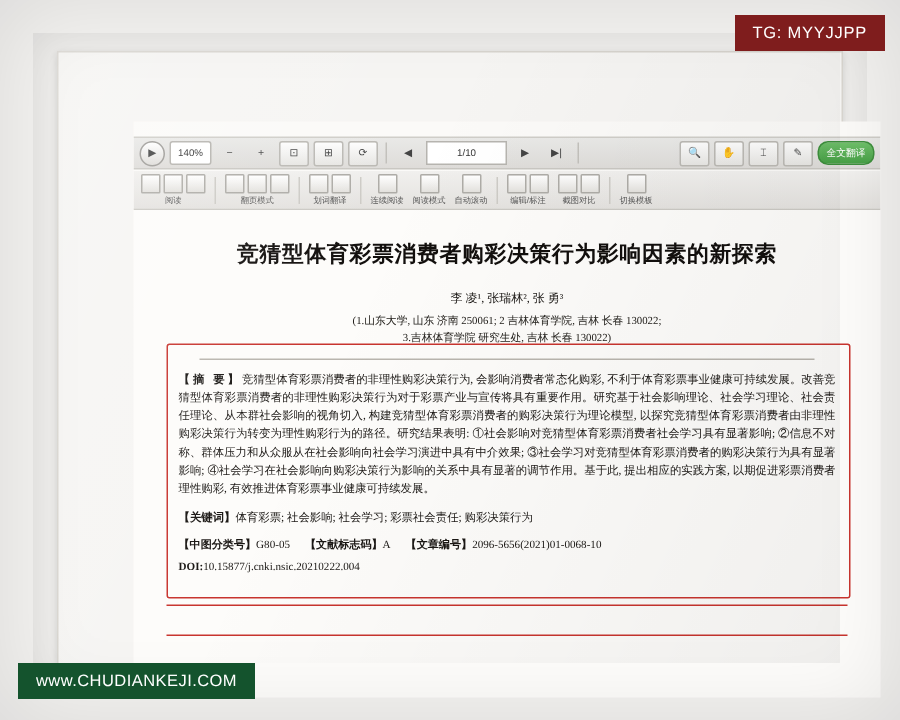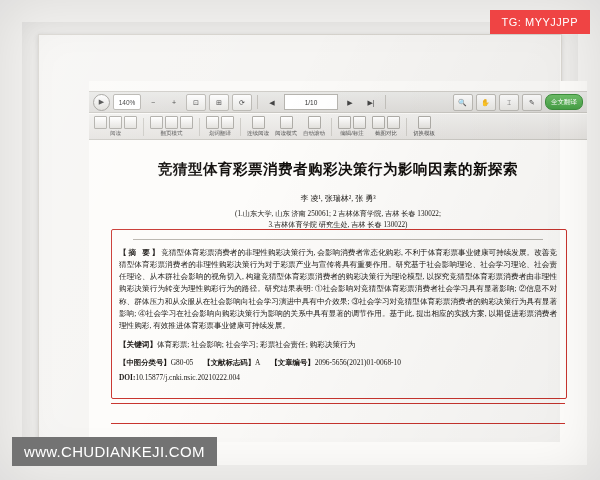--- a/index.html
+++ b/index.html
@@ -243,34 +243,34 @@
     left: 22px;
     width: 454px;
     height: 0;
     border-top: 1.5px solid #c8342e;
   }
 
   
   .tg-badge {
     position: absolute;
     right: 10px; top: 10px;
-    background: #ef4444;
+    background: #7f1d1d;
     color: #fff;
     font-size: 11px;
     padding: 6px 12px;
     letter-spacing: 0.5px;
     font-family: "Liberation Sans", sans-serif;
     text-align: center;
   }
   .url-badge {
     position: absolute;
     left: 12px; bottom: 14px;
-    background: #737373;
+    background: #14532d;
     color: #fff;
-    font-size: 15px;
+    font-size: 11px;
     padding: 6px 12px;
     letter-spacing: 0.3px;
     font-family: "Liberation Sans", sans-serif;
   }
 
   
   .glare {
     position: absolute;
     left: 38px; top: 34px;
     width: 522px; height: 408px;

